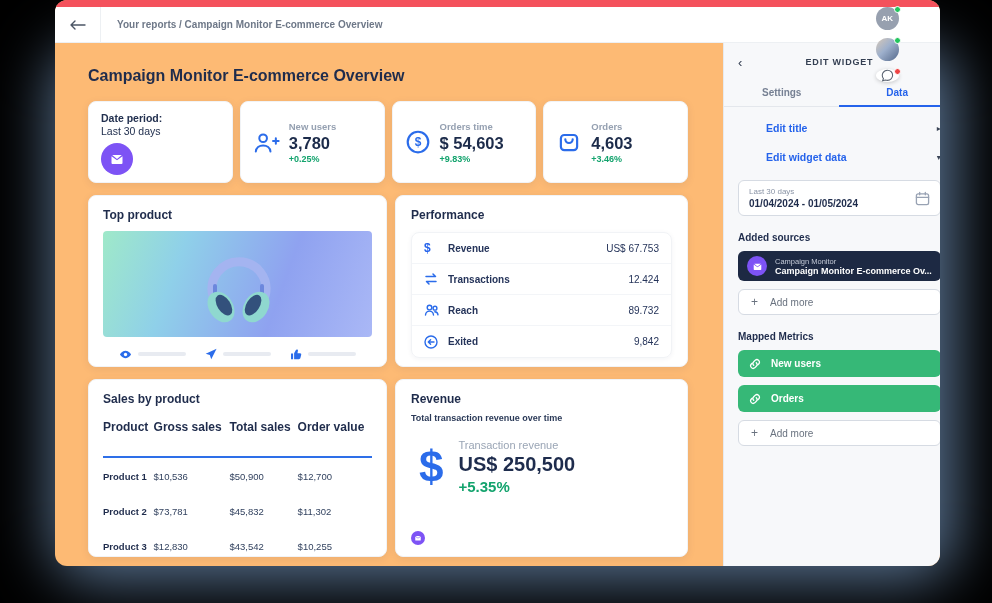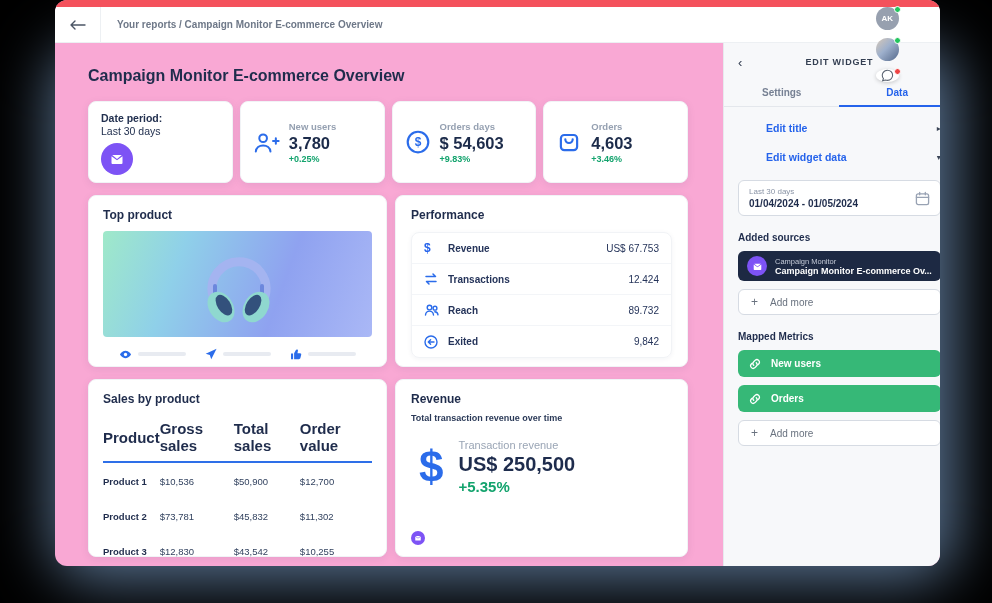--- a/index.html
+++ b/index.html
@@ -3,21 +3,21 @@
 <meta charset="utf-8">
 <style>
   * { box-sizing: border-box; }
   body {
     margin: 0; width: 992px; height: 603px; background: #000;
     font-family: "Liberation Sans", sans-serif; position: relative; overflow: hidden;
   }
   .glow { position: absolute; left: 52px; top: 45px; width: 903px; height: 535px;
     background: #5a7492; border-radius: 40px; filter: blur(30px); }
   .window { position: absolute; left: 55px; top: 0; width: 885px; height: 566px;
-    background: #f9a8d4; border-radius: 12px; overflow: hidden; display: flex; flex-direction: column; }
+    background: #fdba74; border-radius: 12px; overflow: hidden; display: flex; flex-direction: column; }
   .redbar { height: 7px; background: #f4515c; flex: none; }
 
   
   .topbar { height: 36px; flex: none; display: flex; align-items: stretch; border-bottom: 1px solid #edf0f3; background: #fff; }
   .backbox { width: 46px; display: flex; align-items: center; justify-content: center; border-right: 1px solid #edf0f3; cursor: pointer; }
   .crumb { align-self: center; margin-left: 16px; font-size: 10px; color: #6e7888; font-weight: bold; }
   .topbar-right { margin-left: auto; display: flex; align-items: center; gap: 8px; padding-right: 16px; flex-direction: column; }
   .avatar { width: 23px; height: 23px; border-radius: 50%; position: relative; flex: none; }
   .presence { position: absolute; top: -1px; right: -2px; width: 7px; height: 7px; border-radius: 50%; background: #22c55e; border: 1.5px solid #fff; }
   .av-ak { background: #97a0af; color: #fff; font-size: 8px; font-weight: bold; display: flex; align-items: center; justify-content: center; }
@@ -63,21 +63,21 @@
   .card-perf { flex: 1; height: 172px; padding: 12px 15px; }
   .perf-list { margin-top: 10px; border: 1px solid #f1f3f6; border-radius: 8px; box-shadow: 0 1px 5px rgba(23,37,84,.05); }
   .perf-row { height: 31px; display: flex; align-items: center; padding: 0 12px; border-bottom: 1px solid #f3f5f8; }
   .perf-row:last-child { border-bottom: none; }
   .perf-icon { width: 20px; display: flex; align-items: center; color: #2563eb; font-weight: bold; font-size: 12px; }
   .perf-label { font-size: 10px; font-weight: bold; color: #25345a; margin-left: 4px; }
   .perf-value { margin-left: auto; font-size: 10px; color: #25345a; }
 
   .card-sales { width: 299px; height: 178px; padding: 12px 14px; flex: none; }
   .sales-table { width: 100%; border-collapse: collapse; margin-top: 5px; }
-  .sales-table th { font-size: 15px; font-weight: bold; color: #1f2c4c; text-align: left; padding: 9px 0 7px; border-bottom: 2px solid #2e6fe8; }
+  .sales-table th { font-size: 12px; font-weight: bold; color: #1f2c4c; text-align: left; padding: 9px 0 22px; border-bottom: 2px solid #2e6fe8; }
   .sales-table td { font-size: 9.5px; color: #32425f; padding: 13px 0 11px; }
   .sales-table td.c0 { font-weight: bold; color: #1f2c4c; }
 
   .card-revenue { flex: 1; height: 178px; padding: 12px 15px; position: relative; }
   .rev-sub { font-size: 9px; font-weight: bold; color: #2b3a58; margin-top: 7px; }
   .rev-main { display: flex; align-items: center; gap: 15px; margin-top: 16px; padding-left: 8px; }
   .rev-dollar { font-size: 44px; color: #2b6cea; font-weight: 600; line-height: 1; }
   .rev-label { font-size: 11px; color: #9aa5b5; }
   .rev-value { font-size: 20px; font-weight: bold; color: #1e2c4d; margin: 2px 0; }
   .rev-delta { font-size: 15px; color: #13a36d; font-weight: bold; }
@@ -178,21 +178,21 @@
             <div class="stat-delta">+0.25%</div>
           </div>
         </div>
 
         <div class="card stat">
           <svg width="26" height="26" viewBox="0 0 24 24">
               <circle cx="12" cy="12" r="9.5" fill="none" stroke="#2b6cea" stroke-width="2"></circle>
               <text x="12" y="16" text-anchor="middle" font-size="11" font-weight="bold" fill="#2b6cea">$</text>
             </svg>
           <div>
-            <div class="stat-label">Orders days</div>
+            <div class="stat-label">Orders time</div>
             <div class="stat-value">$ 54,603</div>
             <div class="stat-delta">+9.83%</div>
           </div>
         </div>
 
         <div class="card stat">
           <svg width="26" height="26" viewBox="0 0 24 24" fill="none" stroke="#2b6cea" stroke-width="2" stroke-linecap="round">
               <rect x="4.5" y="5.5" width="15" height="14" rx="3.2"></rect>
               <path d="M8.6 9.5a3.4 3.4 0 0 0 6.8 0"></path>
             </svg>

